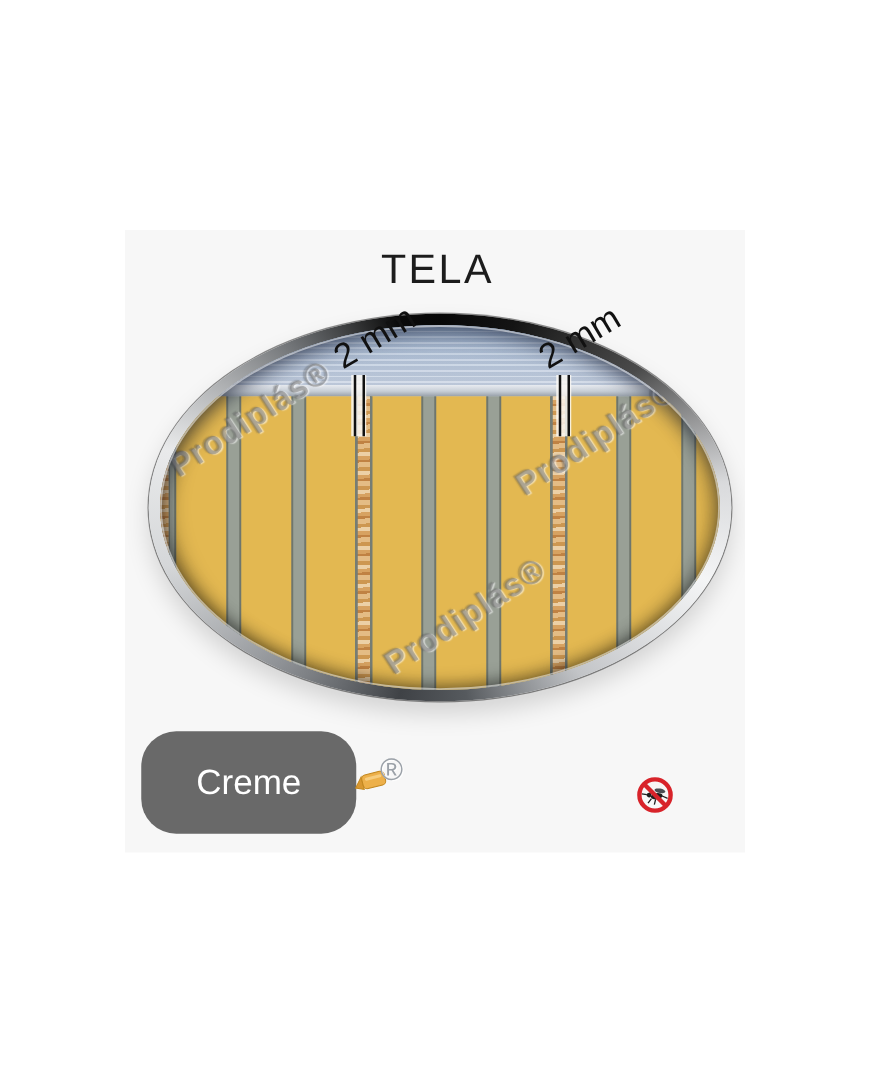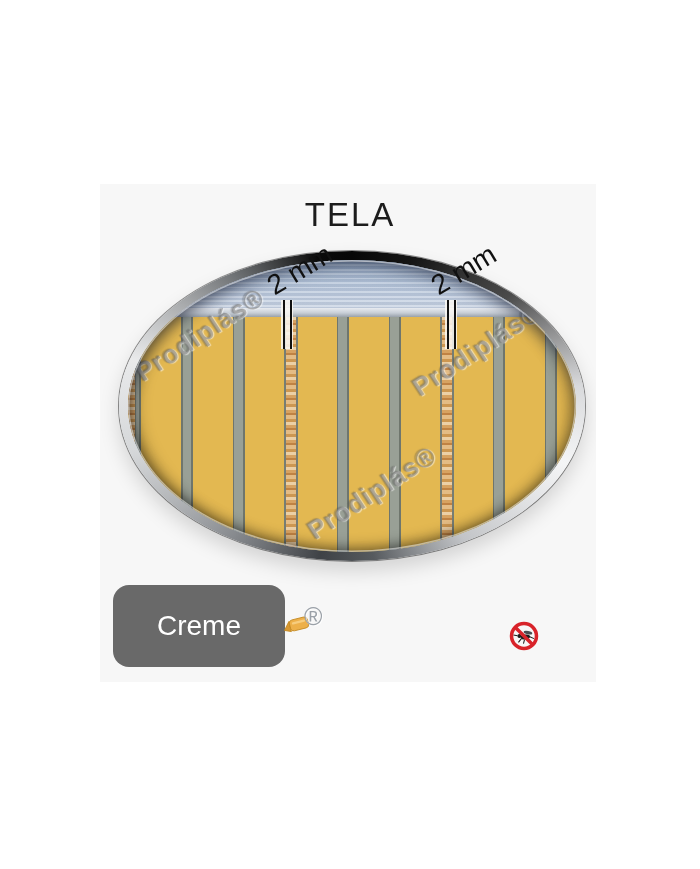--- a/index.html
+++ b/index.html
@@ -87,21 +87,21 @@
     background:var(--annotation-black,#111);
   }
   .m-label{
     position:absolute;top:272px;font-size:28px;line-height:28px;height:28px;
     color:var(--annotation-black,#111);white-space:nowrap;
     transform:rotate(-31deg);transform-origin:left bottom;
   }
   
   .color-label{
     position:absolute;left:13px;top:401px;width:172px;height:82px;
-    border-radius:16px;background:var(--label-bg,#696969);
+    border-radius:28px;background:var(--label-bg,#696969);
     display:flex;flex-direction:column;justify-content:center;align-items:center;
     color:var(--label-text,#fff);font-size:28px;line-height:36px;
   }
   .registered-mark{
     position:absolute;left:204px;top:420px;font-size:25px;line-height:25px;
     color:#9ba1a8;text-shadow:1px 1px 0 rgba(255,255,255,.8);
   }
   .crayon{position:absolute;left:182px;top:428px;width:32px;height:26px;}
   
   .no-mosquito{position:absolute;left:408px;top:436px;width:32px;height:32px;}

